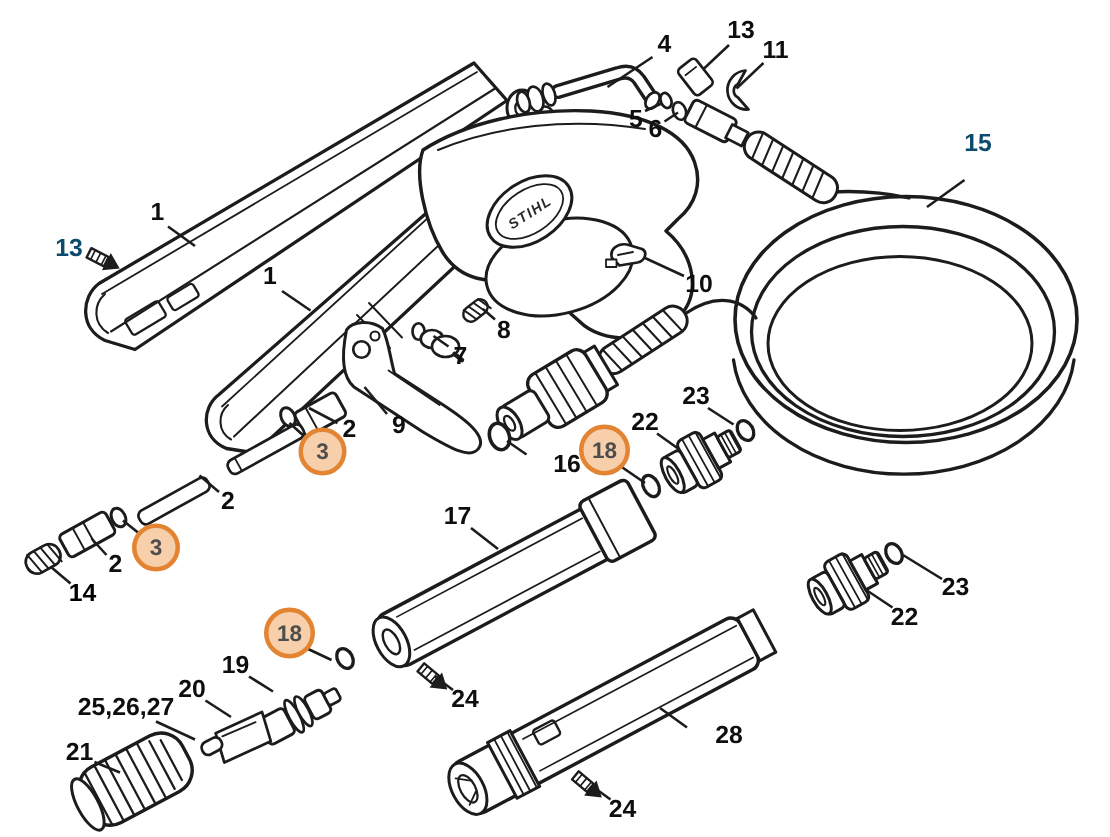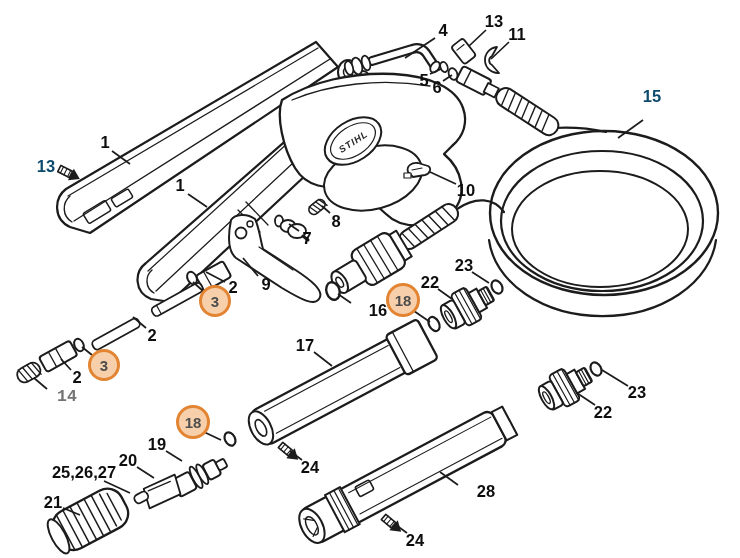--- a/index.html
+++ b/index.html
@@ -287,21 +287,21 @@
       <span class="plabel" style="left: 437px; top: 87px; color: rgb(14, 14, 14);">6</span>
       <span class="plabel" style="left: 652px; top: 96px; color: #0c4a6e; text-align: center;">15</span>
       <span class="plabel" style="left: 466px; top: 190px; color: rgb(14, 14, 14); text-align: right;">10</span>
       <span class="plabel" style="left: 336px; top: 221px; color: rgb(14, 14, 14);">8</span>
       <span class="plabel" style="left: 307px; top: 238px; color: rgb(14, 14, 14);">7</span>
       <span class="plabel" style="left: 266px; top: 284px; color: rgb(14, 14, 14);">9</span>
       <span class="plabel" style="left: 360px; top: 310px; color: rgb(14, 14, 14); margin-left: 18px;">16</span>
       <span class="plabel" style="left: 233px; top: 287px; color: rgb(14, 14, 14);">2</span>
       <span class="plabel" style="left: 152px; top: 335px; color: rgb(14, 14, 14);">2</span>
       <span class="plabel" style="left: 77px; top: 377px; color: rgb(14, 14, 14);">2</span>
-      <span class="plabel" style="left: 67px; top: 396px; color: #737373; font-family: Liberation Mono, monospace;">14</span>
+      <span class="plabel" style="left: 55px; top: 396px; color: #000000;">14</span>
       <span class="plabel" style="left: 305px; top: 345px; color: rgb(14, 14, 14);">17</span>
       <span class="plabel" style="left: 157px; top: 444px; color: rgb(14, 14, 14);">19</span>
       <span class="plabel" style="left: 128px; top: 460px; color: rgb(14, 14, 14);">20</span>
       <span class="plabel" style="left: 84px; top: 472px; color: rgb(14, 14, 14);">25,26,27</span>
       <span class="plabel" style="left: 53px; top: 502px; color: rgb(14, 14, 14);">21</span>
       <span class="plabel" style="left: 310px; top: 467px; color: rgb(14, 14, 14);">24</span>
       <span class="plabel" style="left: 415px; top: 540px; color: rgb(14, 14, 14);">24</span>
       <span class="plabel" style="left: 486px; top: 491px; color: rgb(14, 14, 14);">28</span>
       <span class="plabel" style="left: 430px; top: 282px; color: rgb(14, 14, 14);">22</span>
       <span class="plabel" style="left: 464px; top: 265px; color: rgb(14, 14, 14);">23</span>

